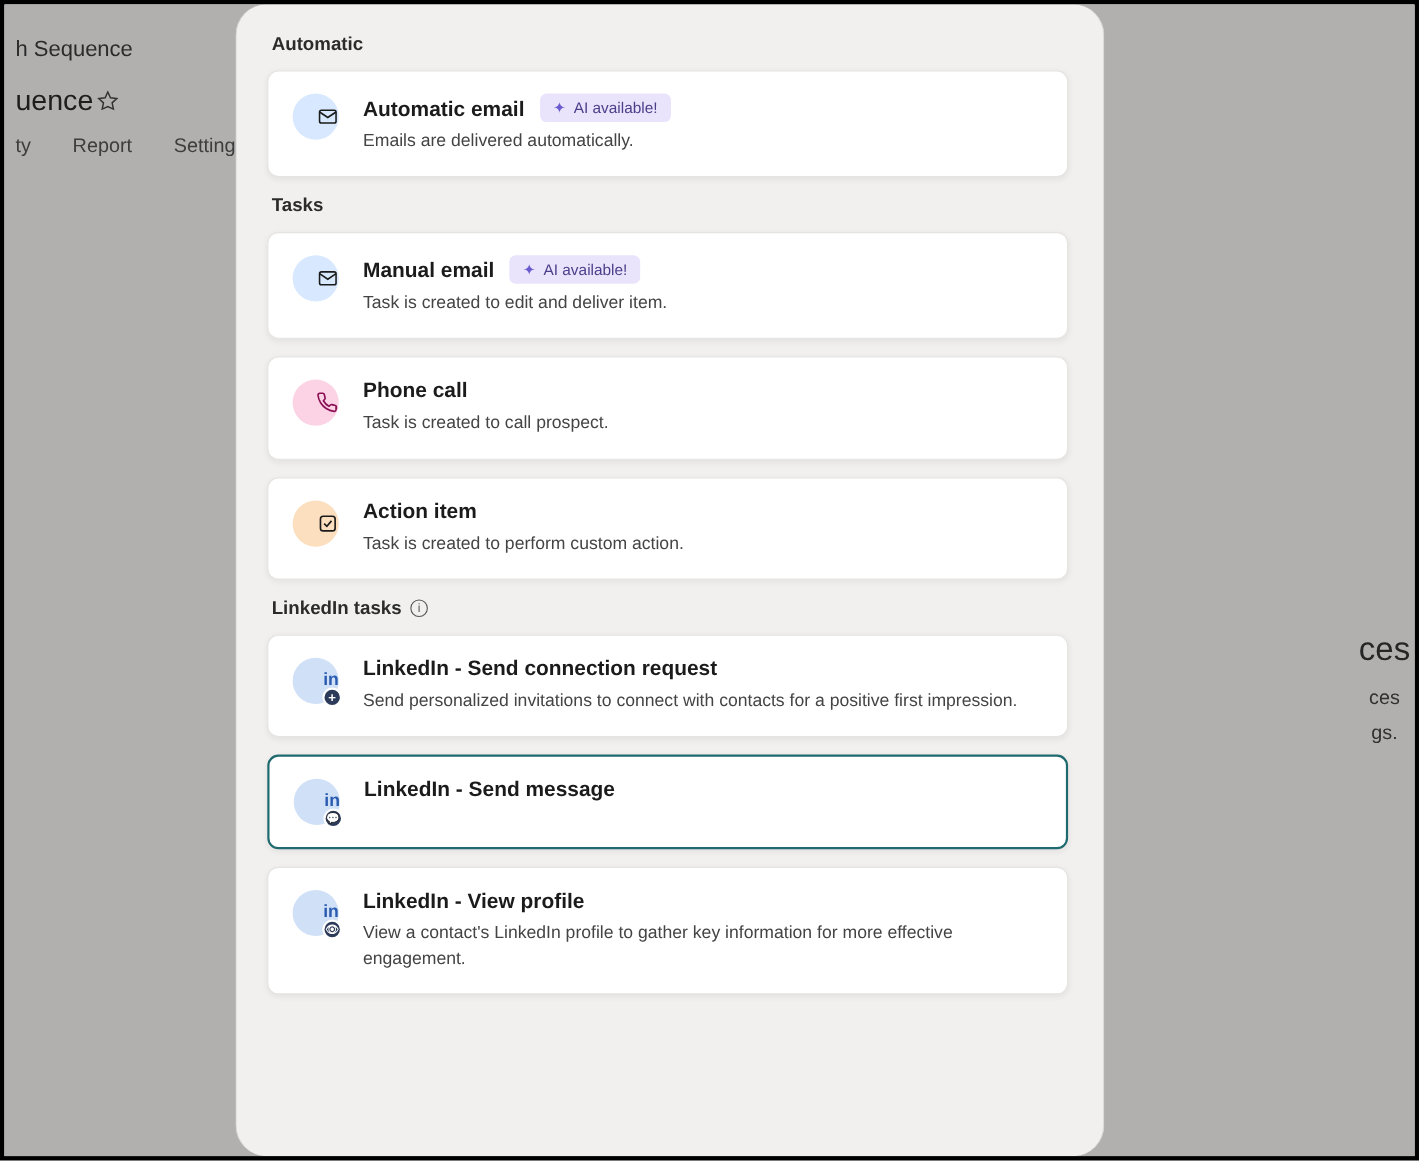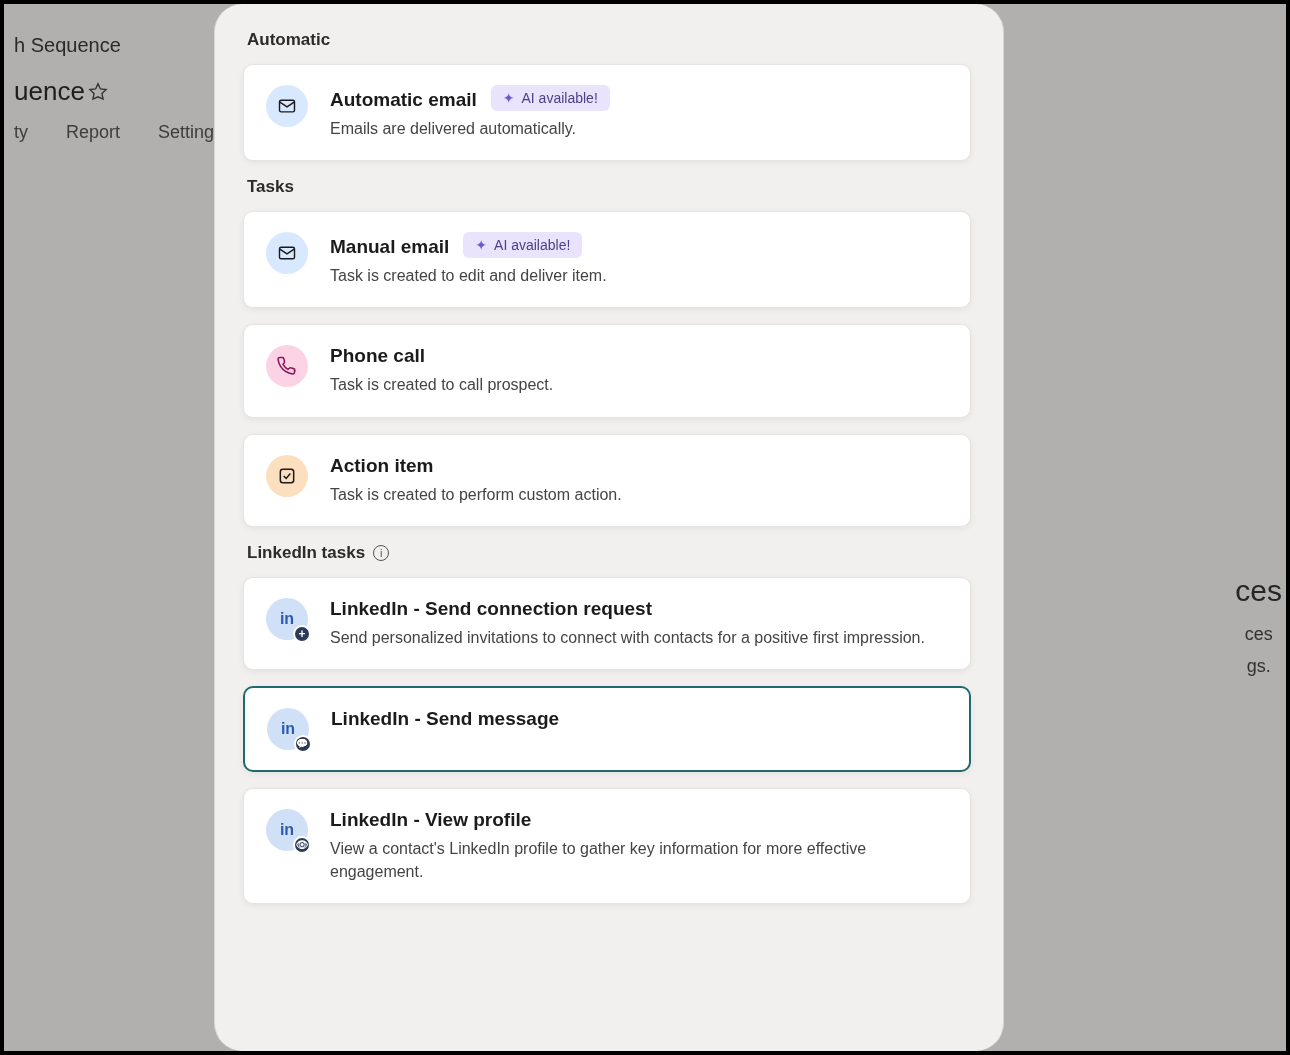--- a/index.html
+++ b/index.html
@@ -67,21 +67,21 @@
       padding: 20px 22px;
       display: flex; align-items: flex-start; gap: 22px;
       margin-bottom: 16px;
       cursor: pointer;
     }
     .card.selected {
       border: 2px solid #1f6a6f;
     }
     .card .icon-wrap {
       width: 42px; height: 42px; border-radius: 50%;
-      display: flex; align-items: center; justify-content: center;
+      display: flex; align-items: center; justify-content: flex-end;
       flex-shrink: 0;
       position: relative;
     }
     .ic-blue { background: #d7e8ff; }
     .ic-pink { background: #fcd3e5; }
     .ic-peach { background: #fbdfbf; }
     .ic-lin { background: #cfe0f7; font-weight: 700; color: #2b5bb0; font-size: 16px; }
 
     .badge-sub {
       position: absolute; right: -3px; bottom: -3px;

